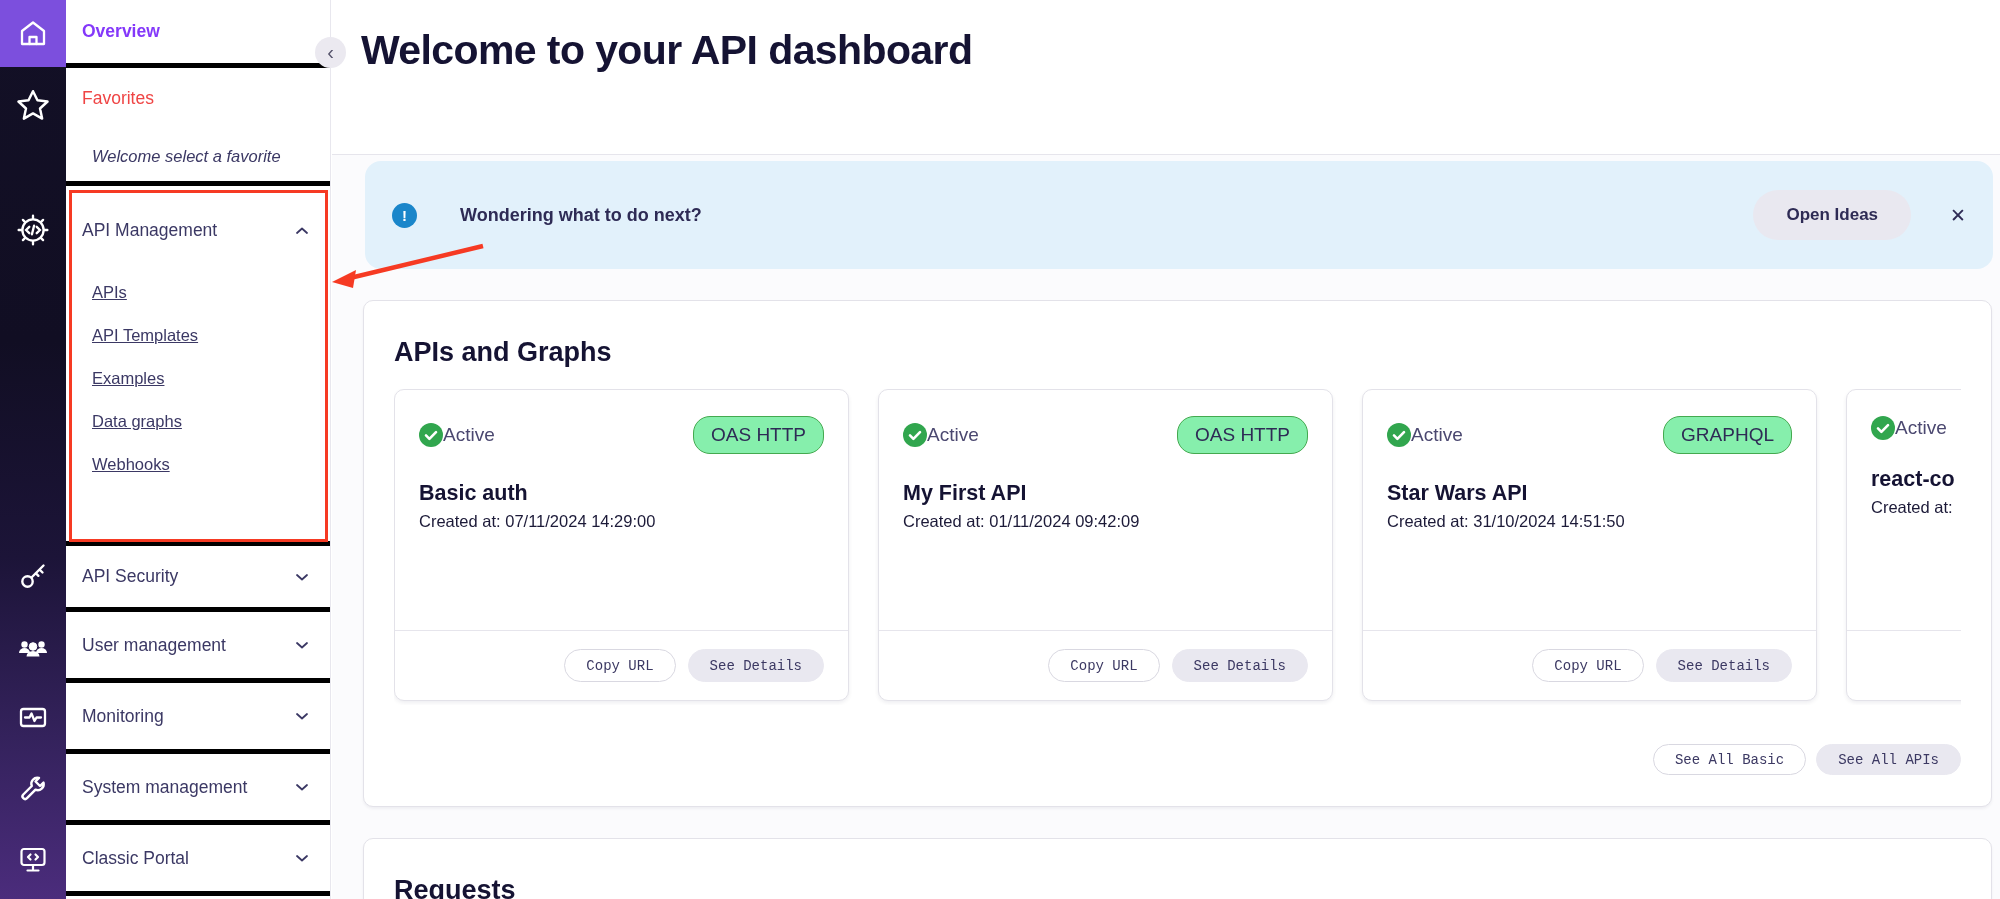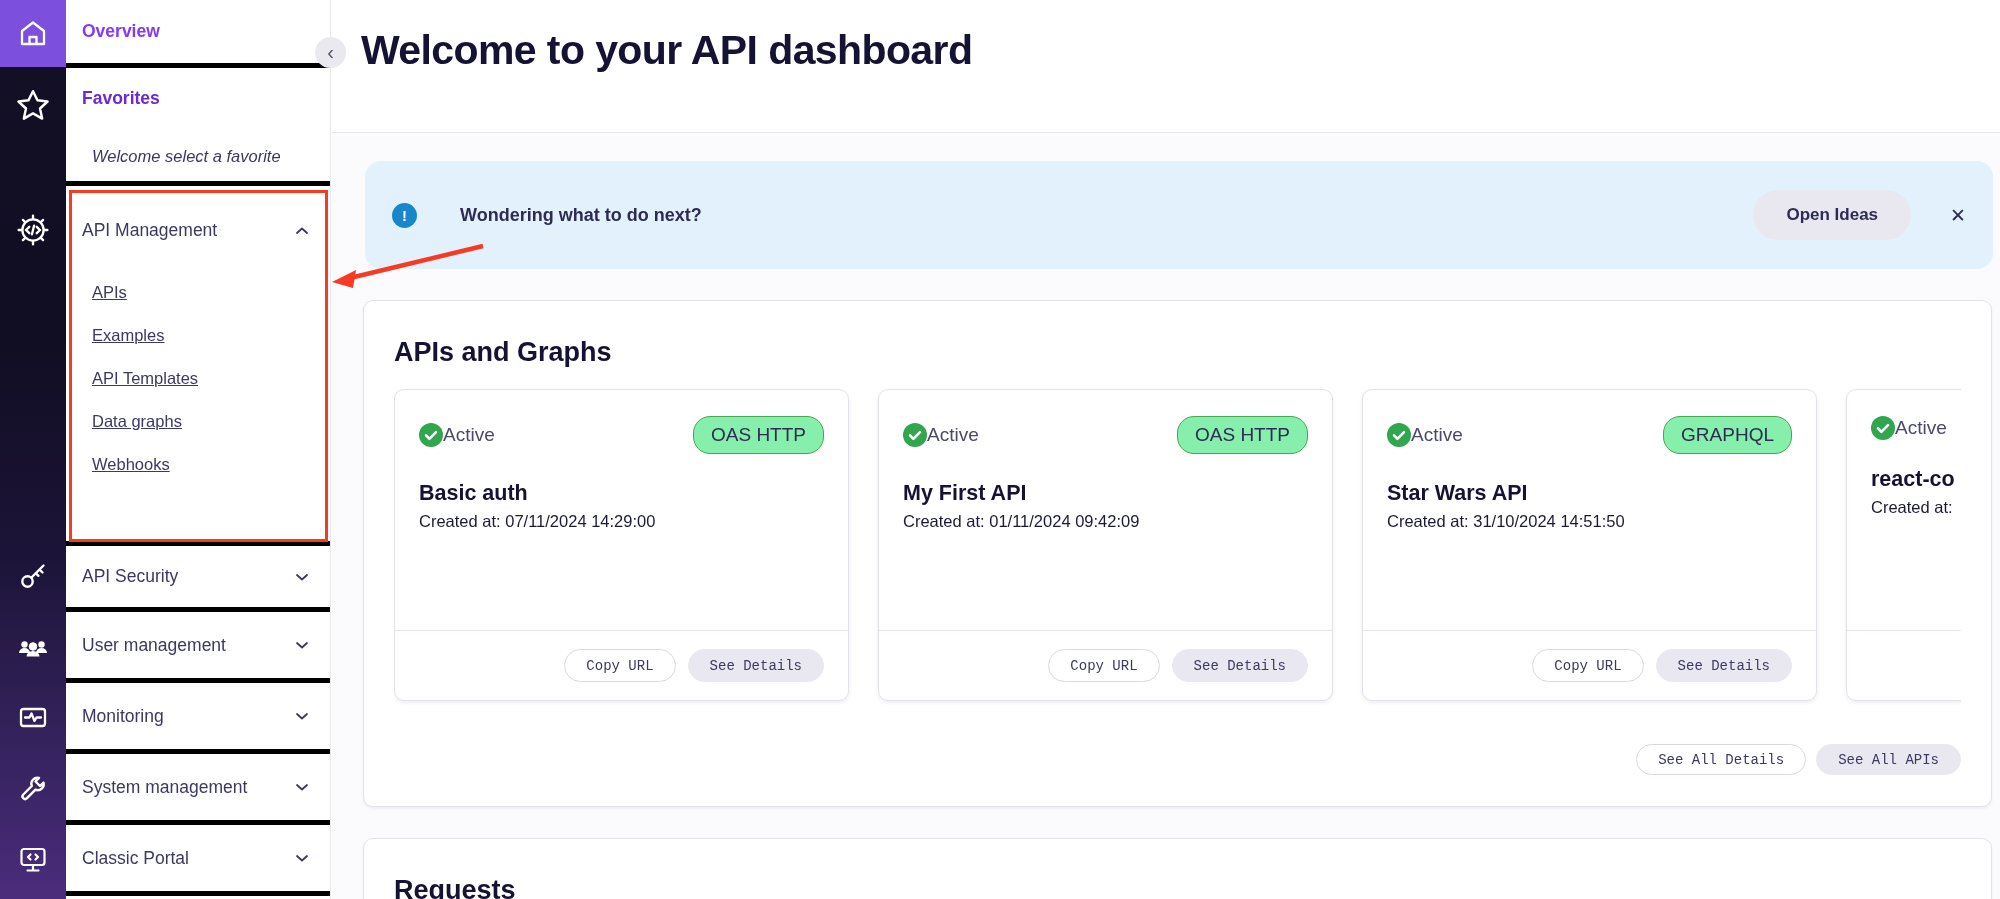--- a/index.html
+++ b/index.html
@@ -14,21 +14,21 @@
   .rail-ic { position:absolute; left:0; width:66px; display:flex; justify-content:center; cursor:pointer; }
   .rail-ic svg, .rail-home svg { display:block; }
 
   
   .sidebar { position:absolute; left:66px; top:0; width:265px; height:899px; background:#fff;
     border-right:1px solid #e8e7ee; z-index:2; }
   .sb-row { border-bottom:5px solid #000000; }
   .sb-overview { height:68px; display:flex; align-items:center; padding-left:16px;
     color:#8438fa; font-weight:700; font-size:17.5px; cursor:pointer; }
   .sb-fav { height:118px; padding:20px 16px 0; }
-  .sb-fav-label { font-size:17.5px; color:#6d28d9; cursor:pointer;font-weight:bold; }
+  .sb-fav-label { font-size:17.5px; color:#ef4444; cursor:pointer; }
   .sb-fav-hint { margin:38px 0 0 10px; font-size:16.5px; font-style:italic; color:#3b3864; }
   .sb-group-open { height:360px; padding:34px 20px 0 16px; }
   .sb-group-head { display:flex; align-items:center; justify-content:space-between;
     font-size:17.5px; color:#3b3864; cursor:pointer; }
   .sb-sub { margin-top:30px; list-style:none; }
   .sb-sub li { height:43px; padding-left:10px; display:flex; align-items:center;
     font-size:16.5px; color:#3b3864; cursor:pointer;text-decoration:underline; }
   .sb-collapsed { height:71px; display:flex; align-items:center; justify-content:space-between;
     padding:0 20px 0 16px; font-size:17.5px; color:#3b3864; cursor:pointer; }
   .sb-collapsed:first-of-type { height:66px; }
@@ -40,21 +40,21 @@
     background:#ebe9f0; color:#55536b; display:flex; align-items:center; justify-content:center;
     z-index:6; cursor:pointer; font-size:20px; line-height:1; padding-bottom:2px; }
 
   
   .anno-box { position:absolute; left:69px; top:190px; width:259px; height:352px;
     border:3px solid #f63a23; z-index:5; pointer-events:none; }
   .anno-arrow { position:absolute; left:320px; top:228px; z-index:5; pointer-events:none; }
 
   
   .main { position:absolute; left:332px; top:0; right:0; height:899px; background:#fbfbfd; }
-  .main-header { height:133px; background:#fff; border-bottom:1px solid #e6e5ec; }
+  .main-header { height:155px; background:#fff; border-bottom:1px solid #e6e5ec; }
   .main-header h1 { padding:27px 0 0 29px; font-size:41px; font-weight:700; letter-spacing:-0.6px; color:#151333; }
 
   .banner { position:absolute; left:33px; top:161px; width:1628px; height:108px; border-radius:16px;
     background:#e2f1fb; display:flex; align-items:center; }
   .info-ic { width:25px; height:25px; border-radius:50%; background:#1a86ca; color:#fff;
     display:flex; align-items:center; justify-content:center; font-weight:700; font-size:15px;
     margin-left:27px; flex:0 0 25px; }
   .banner-msg { margin-left:43px; font-size:18px; font-weight:700; color:#2e2b55; }
   .banner-spacer { flex:1; }
   .open-ideas { height:50px; border-radius:26px; background:#e9e8f0; border:none; padding:0 33px;
@@ -184,25 +184,25 @@
           </svg>
       </span>
     </div>
     <ul class="sb-sub">
 
         <li>
           <span>APIs</span>
         </li>
 
         <li>
+          <span>API Templates</span>
+        </li>
+
+        <li>
           <span>Examples</span>
-        </li>
-
-        <li>
-          <span>API Templates</span>
         </li>
 
         <li>
           <span>Data graphs</span>
         </li>
 
         <li>
           <span>Webhooks</span>
         </li>
       </ul>
@@ -360,21 +360,21 @@
             <div class="api-created">Created at:</div>
           </div>
           <div class="card-footer">
             
             
           </div>
         </div>
       </div>
 
     <div class="sec-footer-btns">
-      <button class="pill outline">See All Details</button>
+      <button class="pill outline">See All Basic</button>
       <button class="pill filled">See All APIs</button>
     </div>
   </section>
 
   <section class="section-card sec-requests">
     <h2>Requests</h2>
   </section>
 </main>
 
 </body></html>

